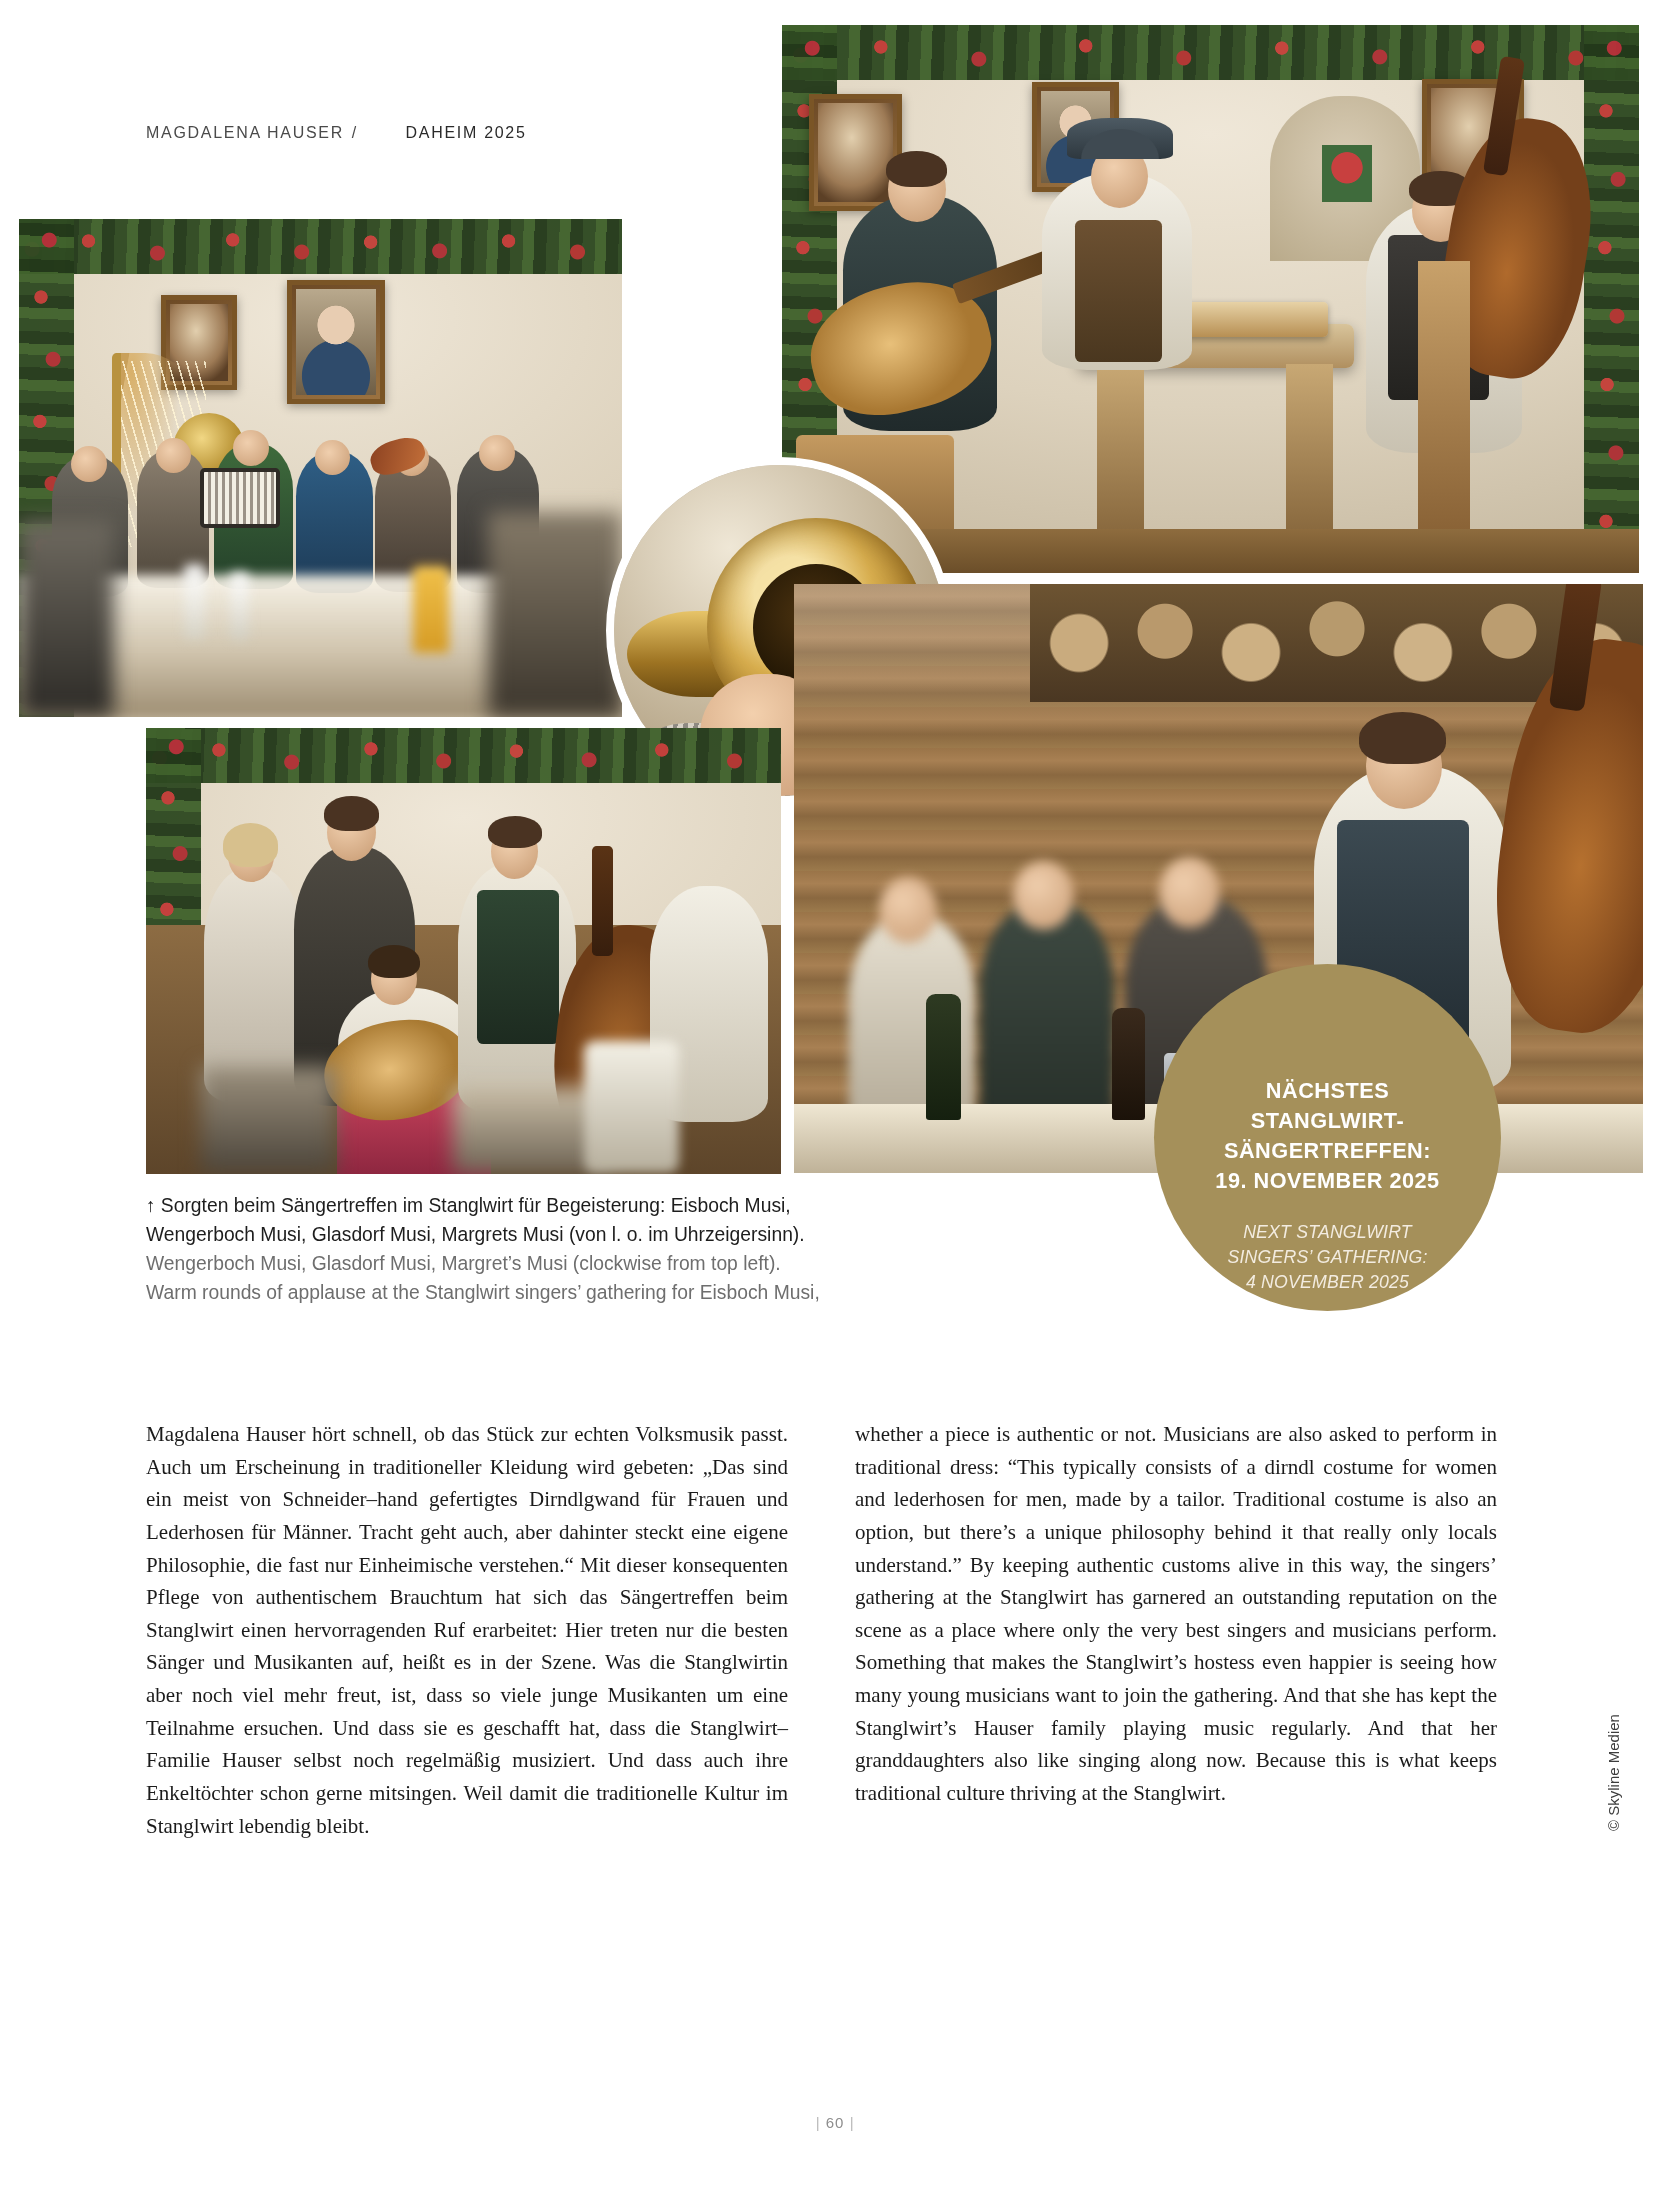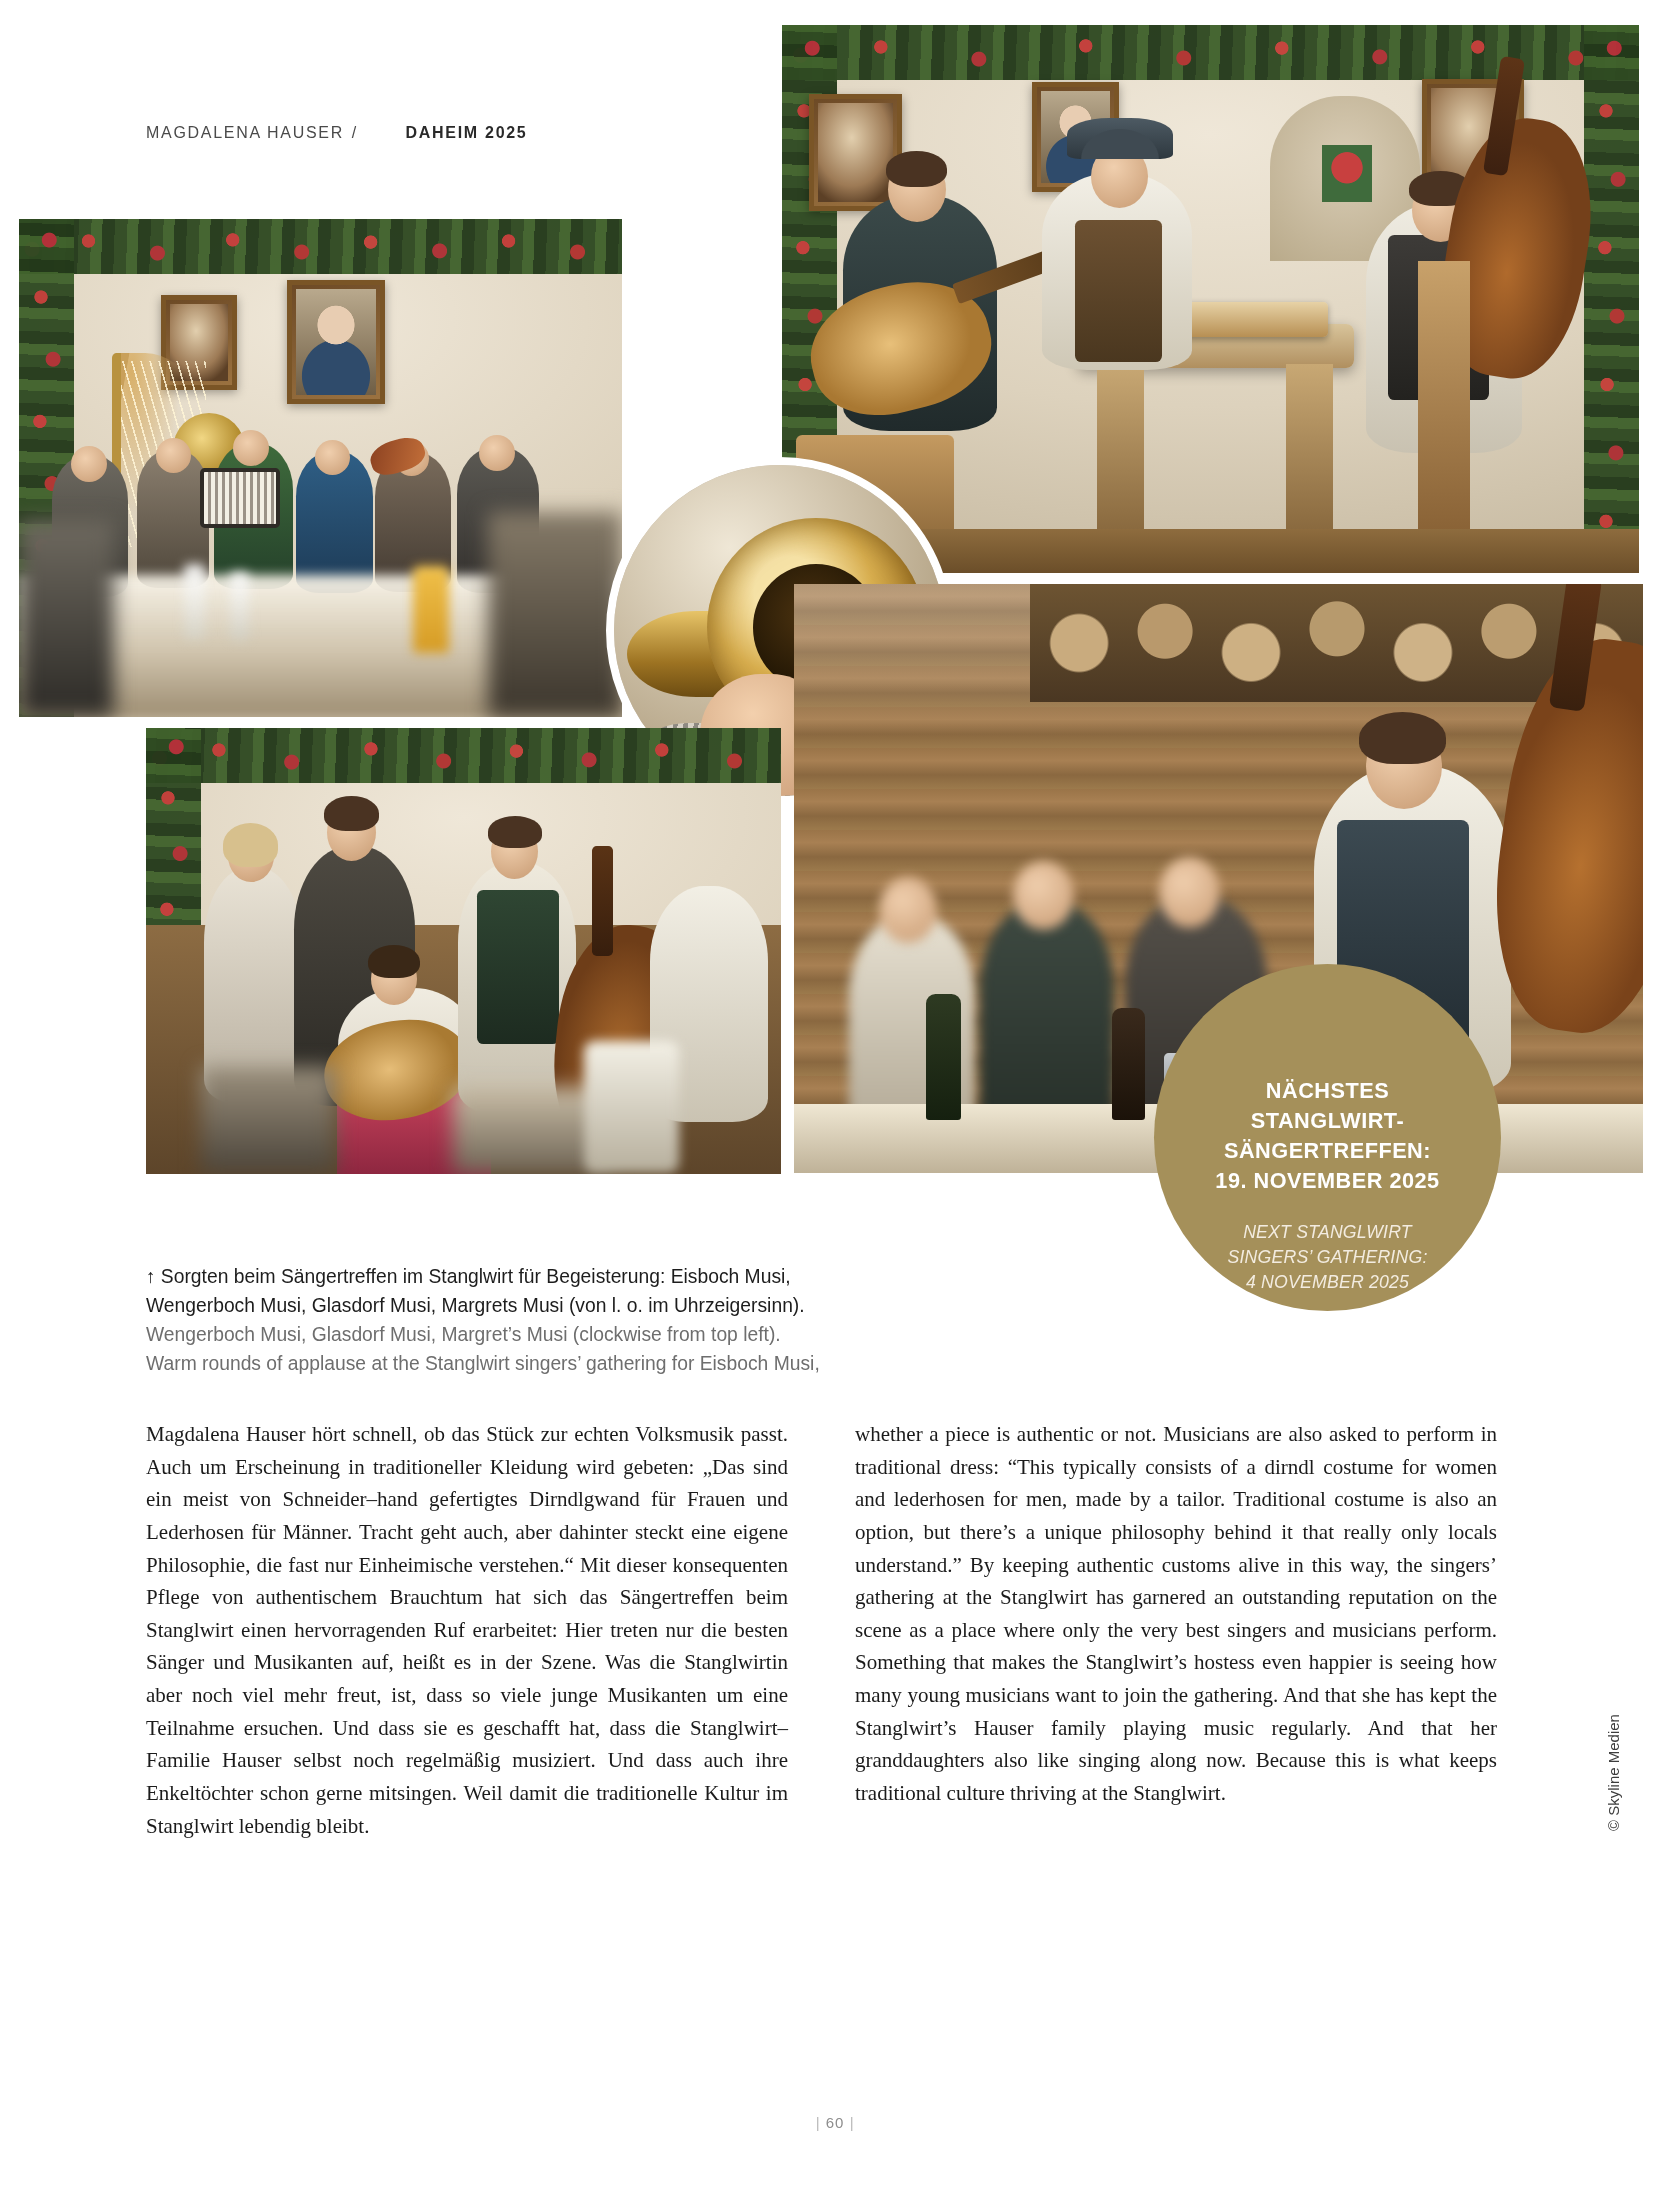--- a/index.html
+++ b/index.html
@@ -26,21 +26,21 @@
     position: absolute;
     left: 146px;
     top: 124px;
     font-size: 16px;
     letter-spacing: 1.7px;
     color: #3a3a3a;
     white-space: nowrap;
   }
   .header .author { font-weight: 400; color: #4a4a4a; }
   .header .slash { color: #4a4a4a; padding: 0 1.6px; }
-  .header .issue { font-weight: 700; color: #2a2a2a; padding-left: 40px; }
+  .header .issue { font-weight: 400; color: #2a2a2a; padding-left: 40px; }
 
   
   .photo {
     position: absolute;
     overflow: hidden;
     background: #c9bfae;
   }
 
   
   #photo-band-left {
@@ -221,21 +221,21 @@
     width: 48%;
     height: 24%;
     background: repeating-linear-gradient(100deg, #d9d2c6 0 5.5px, #8e8a82 5.5px 10.2px);
     border-radius: 26% 26% 0 0;
   }
 
   
   .caption {
     position: absolute;
     left: 146px;
-    top: 1263px;
+    top: 1192px;
     width: 866px;
     font-size: 19.3px;
     line-height: 1.5;
   }
   .caption .de { color: #1d1d1d; }
   .caption .en { color: #6e6e6e; }
   .caption .arrow { font-size: 19px; }
 
   
   #next-gathering-badge {

